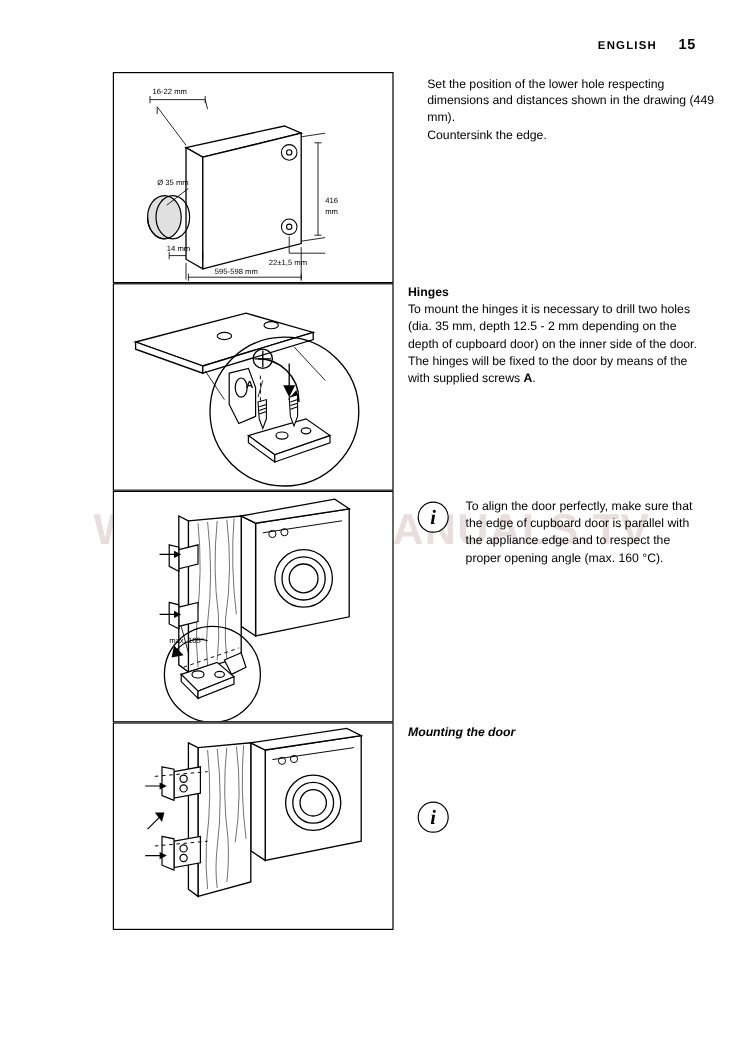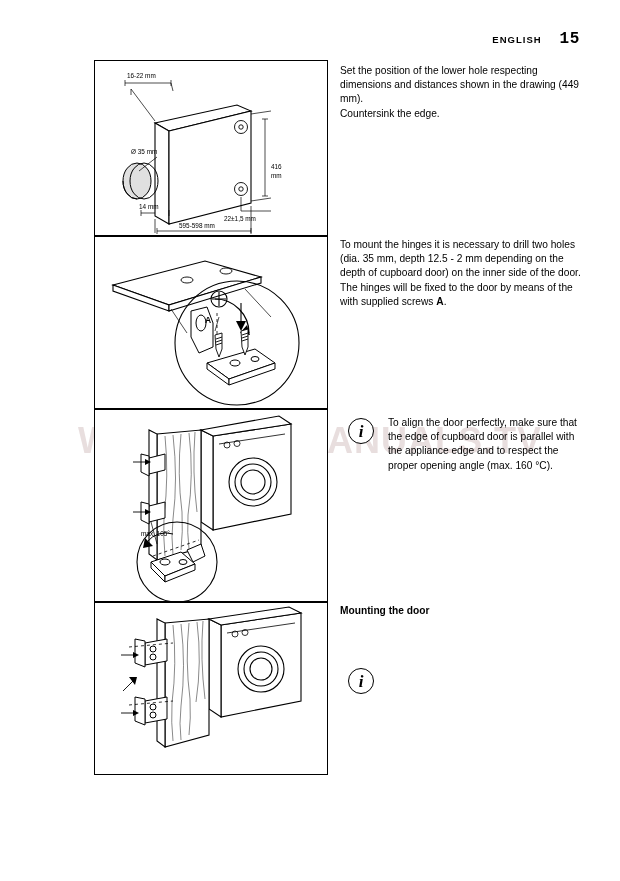--- a/index.html
+++ b/index.html
@@ -28,21 +28,21 @@
     right: 40px;
     font-size: 9.5px;
     font-weight: bold;
     letter-spacing: 0.6px;
     display: flex;
     gap: 18px;
     align-items: baseline;
     text-align: right;
   }
   .header .lang { letter-spacing: 1px; }
-  .header .pageno { font-size: 16px; font-family: Liberation Mono, monospace; }
+  .header .pageno { font-size: 12px; }
 
   
   .watermark {
     position: absolute;
     top: 420px;
     left: 0;
     width: 620px;
     text-align: center;
     font-size: 36px;
     font-weight: bold;
@@ -67,24 +67,24 @@
   #fig3 { left: 94px; top: 409px; width: 234px; height: 193px; }
   #fig4 { left: 94px; top: 602px; width: 234px; height: 173px; }
 
   
   .txt {
     position: absolute;
     font-size: 10.2px;
     line-height: 14.2px;
     color: #000;
   }
-  #txt1 { left: 340px; top: 64px;  width: 244px; }
+  #txt1 { left: 356px; top: 64px;  width: 244px; }
   #txt2 { left: 340px; top: 238px; width: 246px; }
   #txt3 { left: 388px; top: 416px; width: 198px; }
-  #txt4 { left: 340px; top: 604px; width: 246px; }
+  #txt4 { left: 340px; top: 604px; width: 246px; font-style: italic; }
   #txt5 { left: 388px; top: 668px; width: 198px; }
   .hdg {
     font-weight: bold;
     margin: 0 0 1px 0;
     font-size: 10.2px;
   }
   .txt p { margin: 0; }
   .b { font-weight: bold; }
 
   
@@ -404,20 +404,21 @@
       </g>
     </svg>
   </div>
 
   <div class="txt" id="txt1">
     <p>Set the position of the lower hole respecting dimensions and distances shown in the drawing (449 mm).</p>
     <p>Countersink the edge.</p>
   </div>
 
   <div class="txt" id="txt2">
+    <p class="hdg">Hinges</p>
     <p>To mount the hinges it is necessary to drill two holes (dia. 35 mm, depth 12.5 - 2 mm depending on the depth of cupboard door) on the inner side of the door.</p>
     <p><span>The hinges will be fixed to the door by means of the with supplied screws </span><span class="b">A</span><span>.</span></p>
   </div>
 
   <div class="info-icon" id="info1">i</div>
   <div class="txt" id="txt3">To align the door perfectly, make sure that the edge of cupboard door is parallel with the appliance edge and to respect the proper opening angle (max. 160 °C).</div>
 
   <div class="txt" id="txt4">
     <p class="hdg">Mounting the door</p>
   </div>

